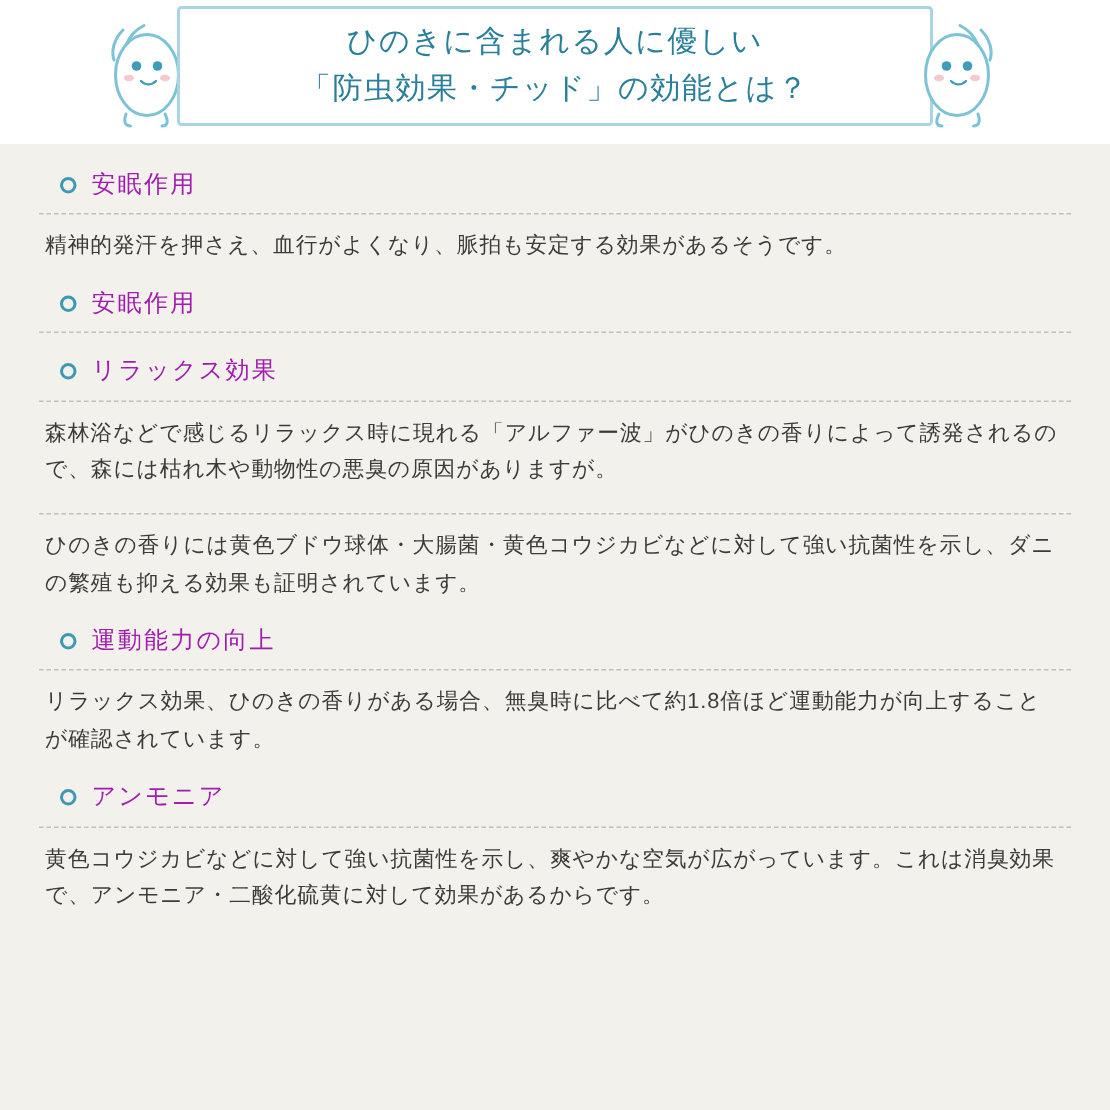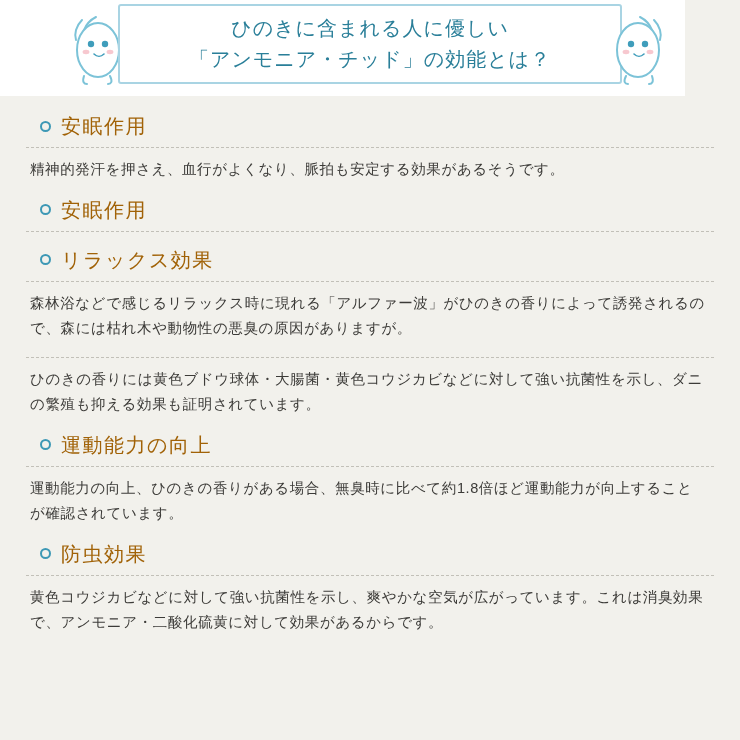--- a/index.html
+++ b/index.html
@@ -16,21 +16,21 @@
   .page {
     position: relative;
     width: 740px;
     height: 740px;
     box-sizing: border-box;
   }
 
   
   .header {
     position: relative;
-    width: 685px;
+    width: 740px;
     height: 96px;
     background: #ffffff;
   }
   .banner {
     position: absolute;
     left: 118px;
     top: 4px;
     width: 504px;
     height: 80px;
     border: 2px solid #a9d4e3;
@@ -81,22 +81,22 @@
   .circle-icon {
     width: 11px;
     height: 11px;
     border: 2px solid #3d98b5;
     border-radius: 50%;
     box-sizing: border-box;
     margin-right: 10px;
     flex: 0 0 auto;
   }
   .sec-title {
-    color: #a16207;
-    font-size: 20px;
+    color: #a21caf;
+    font-size: 16px;
     font-family: "Liberation Serif", serif;
     letter-spacing: 1.5px;
     line-height: 1.2;
   }
   .divider {
     border-top: 1px dashed #c2c0b8;
     height: 0;
     margin: 0 0 9px 0;
   }
   .sec-body {
@@ -133,21 +133,21 @@
         </g>
         <g fill="#f5b6c0" opacity="0.75">
           <ellipse cx="16" cy="38" rx="3.4" ry="2.2"></ellipse>
           <ellipse cx="40" cy="38" rx="3.4" ry="2.2"></ellipse>
         </g>
       </svg>
     </div>
 
     <div class="banner">
       <div class="banner-line">ひのきに含まれる人に優しい</div>
-      <div class="banner-line">「アンモニア・チッド」の効能とは？</div>
+      <div class="banner-line">「防虫効果・チッド」の効能とは？</div>
     </div>
 
     <div class="mascot right">
       <svg width="62" height="72" viewBox="0 0 62 72">
         <g fill="none" stroke="#7cc3d8" stroke-width="2">
           <path d="M50 6 C56 12, 58 20, 56 26" stroke-linecap="round"></path>
           <path d="M36 3 C42 6, 46 11, 48 16" stroke-linecap="round"></path>
           <ellipse cx="34" cy="36" rx="21" ry="27" fill="#ffffff"></ellipse>
           <path d="M48 62 C50 68, 48 70, 45 70" stroke-linecap="round"></path>
           <path d="M22 62 C19 68, 21 70, 24 70" stroke-linecap="round"></path>
@@ -199,26 +199,26 @@
       <div class="divider"></div>
       <div class="sec-body">ひのきの香りには黄色ブドウ球体・大腸菌・黄色コウジカビなどに対して強い抗菌性を示し、ダニの繁殖も抑える効果も証明されています。</div>
     </div>
 
     <div class="section">
       <div class="sec-head">
         <span class="circle-icon"></span>
         <span class="sec-title">運動能力の向上</span>
       </div>
       <div class="divider"></div>
-      <div class="sec-body">運動能力の向上、ひのきの香りがある場合、無臭時に比べて約1.8倍ほど運動能力が向上することが確認されています。</div>
-    </div>
-
-    <div class="section">
-      <div class="sec-head">
-        <span class="circle-icon"></span>
-        <span class="sec-title">防虫効果</span>
+      <div class="sec-body">リラックス効果、ひのきの香りがある場合、無臭時に比べて約1.8倍ほど運動能力が向上することが確認されています。</div>
+    </div>
+
+    <div class="section">
+      <div class="sec-head">
+        <span class="circle-icon"></span>
+        <span class="sec-title">アンモニア</span>
       </div>
       <div class="divider"></div>
       <div class="sec-body">黄色コウジカビなどに対して強い抗菌性を示し、爽やかな空気が広がっています。これは消臭効果で、アンモニア・二酸化硫黄に対して効果があるからです。</div>
     </div>
 
   </div>
 </div>
 
 </body></html>

